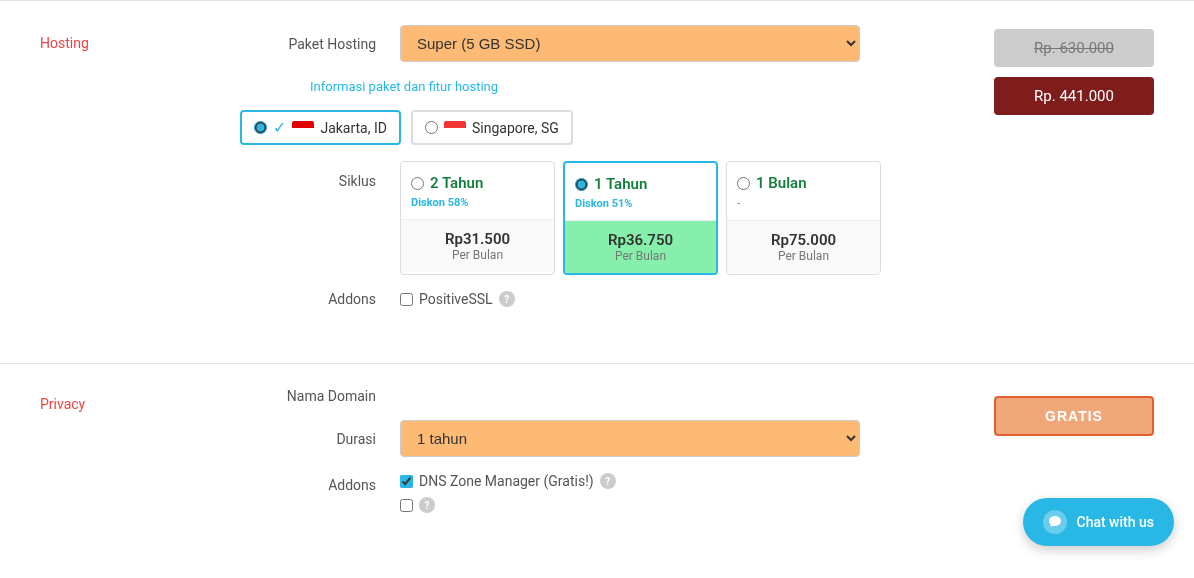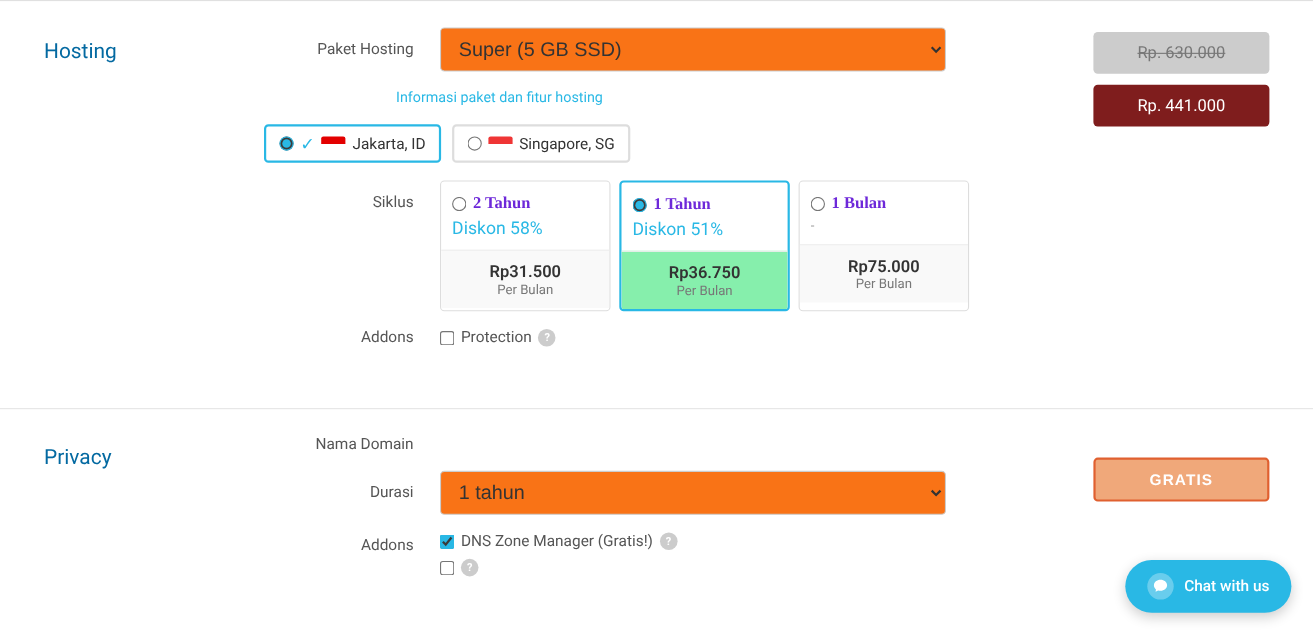--- a/index.html
+++ b/index.html
@@ -15,23 +15,23 @@
       position: relative;
       background: #fff;
     }
 
     
     .section {
       padding: 24px 40px;
       border-bottom: 1px solid #e5e5e5;
     }
     .section-title {
-      font-size: 19px;
+      font-size: 14px;
       font-weight: 400;
-      color: #0369a1;
+      color: #ef4444;
       width: 120px;
       float: left;
     }
     .section-row {
       display: flex;
       align-items: center;
       margin-bottom: 16px;
     }
     .field-label {
       width: 160px;
@@ -63,23 +63,23 @@
       text-align: center;
       min-width: 160px;
     }
 
     
     .select-field {
       width: 460px;
       padding: 8px 12px;
       border: 1px solid #ccc;
       border-radius: 4px;
-      font-size: 18px;
+      font-size: 15px;
       color: #333;
-      background: #f97316;
+      background: #fdba74;
       appearance: auto;
     }
 
     
     .info-link {
       color: #29b8e5;
       text-decoration: none;
       font-size: 13px;
     }
 
@@ -137,27 +137,27 @@
       display: flex;
       align-items: center;
       gap: 6px;
     }
     .cycle-card-header input[type="radio"] {
       accent-color: #29b8e5;
     }
     .cycle-name {
       font-weight: 600;
       font-size: 15px;
-      color: #6d28d9;
-      font-family: Liberation Serif, serif;
+      color: #15803d;
     }
     .cycle-discount {
       color: #29b8e5;
-      font-size: 16px;
+      font-size: 11px;
       padding: 0 10px 10px 10px;
+      font-weight: bold;
     }
     .cycle-discount-dash {
       color: #999;
       font-size: 12px;
       padding: 0 10px 10px 10px;
     }
     .cycle-price-box {
       background: #f9f9f9;
       padding: 10px;
       text-align: center;
@@ -224,21 +224,21 @@
       font-weight: 600;
       letter-spacing: 1px;
       min-width: 160px;
       text-align: center;
       cursor: pointer;
     }
 
     
     .chat-widget {
       position: fixed;
-      bottom: 21px;
+      bottom: 32px;
       right: 20px;
       background: #29b8e5;
       color: #fff;
       border-radius: 30px;
       padding: 12px 20px;
       display: flex;
       align-items: center;
       gap: 10px;
       font-size: 14px;
       font-weight: 500;
@@ -292,21 +292,21 @@
           </div>
           <div style="flex:1;">
 
             <div class="section-row">
               <div class="field-label">Paket Hosting</div>
               <select class="select-field">
                 <option>Super (5 GB SSD)</option>
               </select>
             </div>
 
-            <div style="margin-bottom:16px; margin-left:120px;">
+            <div style="margin-bottom:16px; margin-left:70px;">
               <a href="#" class="info-link">Informasi paket dan fitur hosting</a>
             </div>
 
             <div class="section-row">
               <div class="location-options">
                 <label class="location-option">
                   <input type="radio" name="location" checked="" style="">
                   <span style="color:#29b8e5; font-size:16px;">✓</span>
                   <span class="flag flag-id"></span>
                   <span>Jakarta, ID</span>
@@ -358,21 +358,21 @@
                     <div class="cycle-price-period">Per Bulan</div>
                   </div>
                 </div>
               </div>
             </div>
 
             <div class="section-row">
               <div class="field-label">Addons</div>
               <div class="addon-row">
                 <input type="checkbox" style="">
-                <span>Protection</span>
+                <span>PositiveSSL</span>
                 <span class="help-icon">?</span>
               </div>
             </div>
 
           </div>
         </div>
       </div>
 
       <div class="right-area">
         <div style="margin-top: 4px; text-align:center;">
@@ -416,21 +416,21 @@
                   <span class="help-icon">?</span>
                 </div>
               </div>
             </div>
 
           </div>
         </div>
       </div>
 
       <div class="right-area">
-        <div style="margin-top:20px;">
+        <div style="margin-top:8px;">
           <button class="gratis-btn">GRATIS</button>
         </div>
       </div>
     </div>
   </div>
 
 </div>
 
 <div class="chat-widget">
   <div class="chat-bubble-icon">

